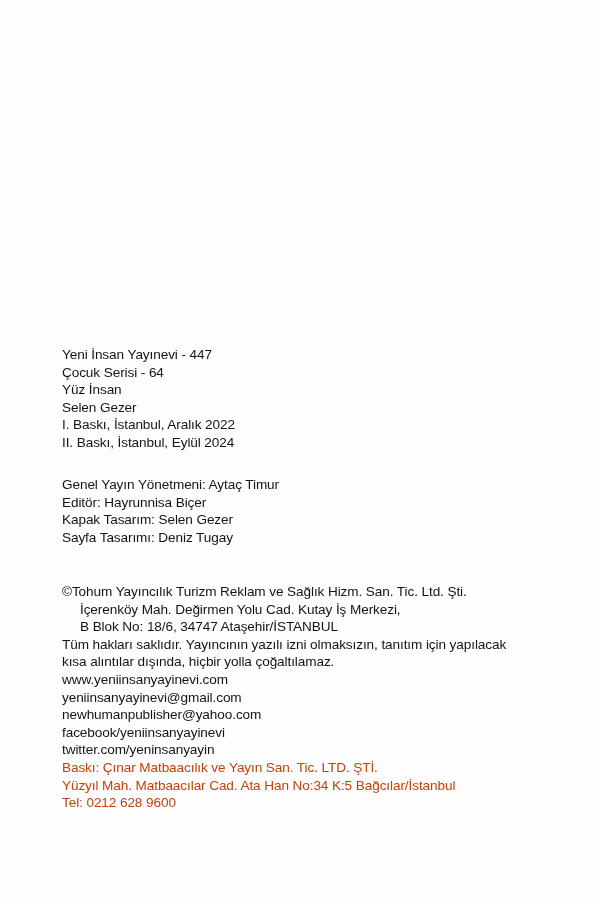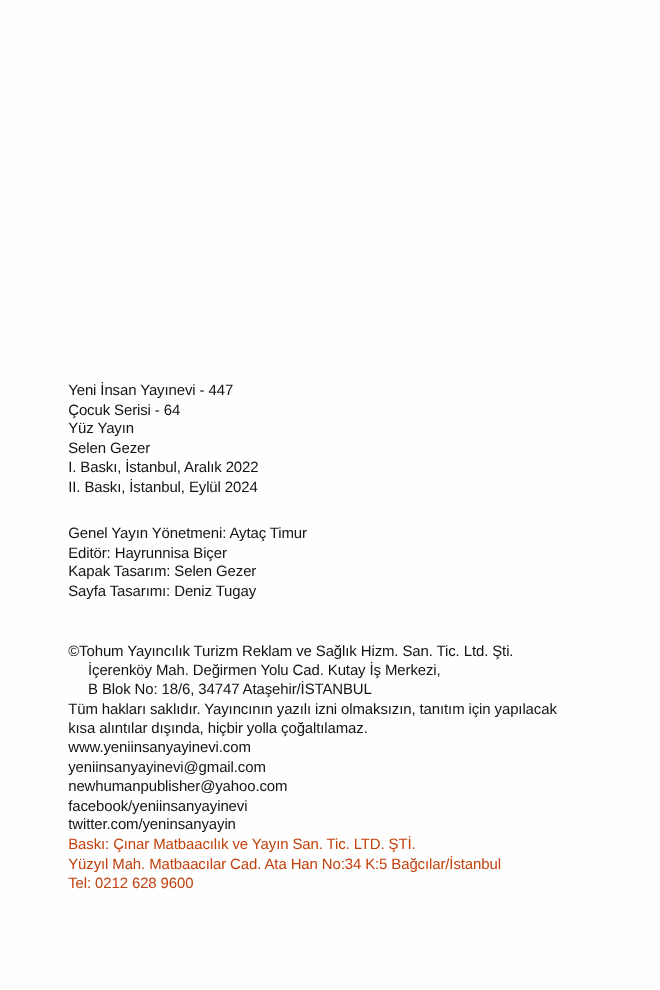--- a/index.html
+++ b/index.html
@@ -38,21 +38,21 @@
     .print { color: #c2410c; }
   </style>
 </head>
 <body>
 
 <div class="page">
 
   <div class="block" id="block-book">
     <span class="line">Yeni İnsan Yayınevi - 447</span>
     <span class="line">Çocuk Serisi - 64</span>
-    <span class="line">Yüz Yayın</span>
+    <span class="line">Yüz İnsan</span>
     <span class="line">Selen Gezer</span>
     <span class="line">I. Baskı, İstanbul, Aralık 2022</span>
     <span class="line">II. Baskı, İstanbul, Eylül 2024</span>
   </div>
 
   <div class="block" id="block-credits">
     <span class="line">Genel Yayın Yönetmeni: Aytaç Timur</span>
     <span class="line">Editör: Hayrunnisa Biçer</span>
     <span class="line">Kapak Tasarım: Selen Gezer</span>
     <span class="line">Sayfa Tasarımı: Deniz Tugay</span>

